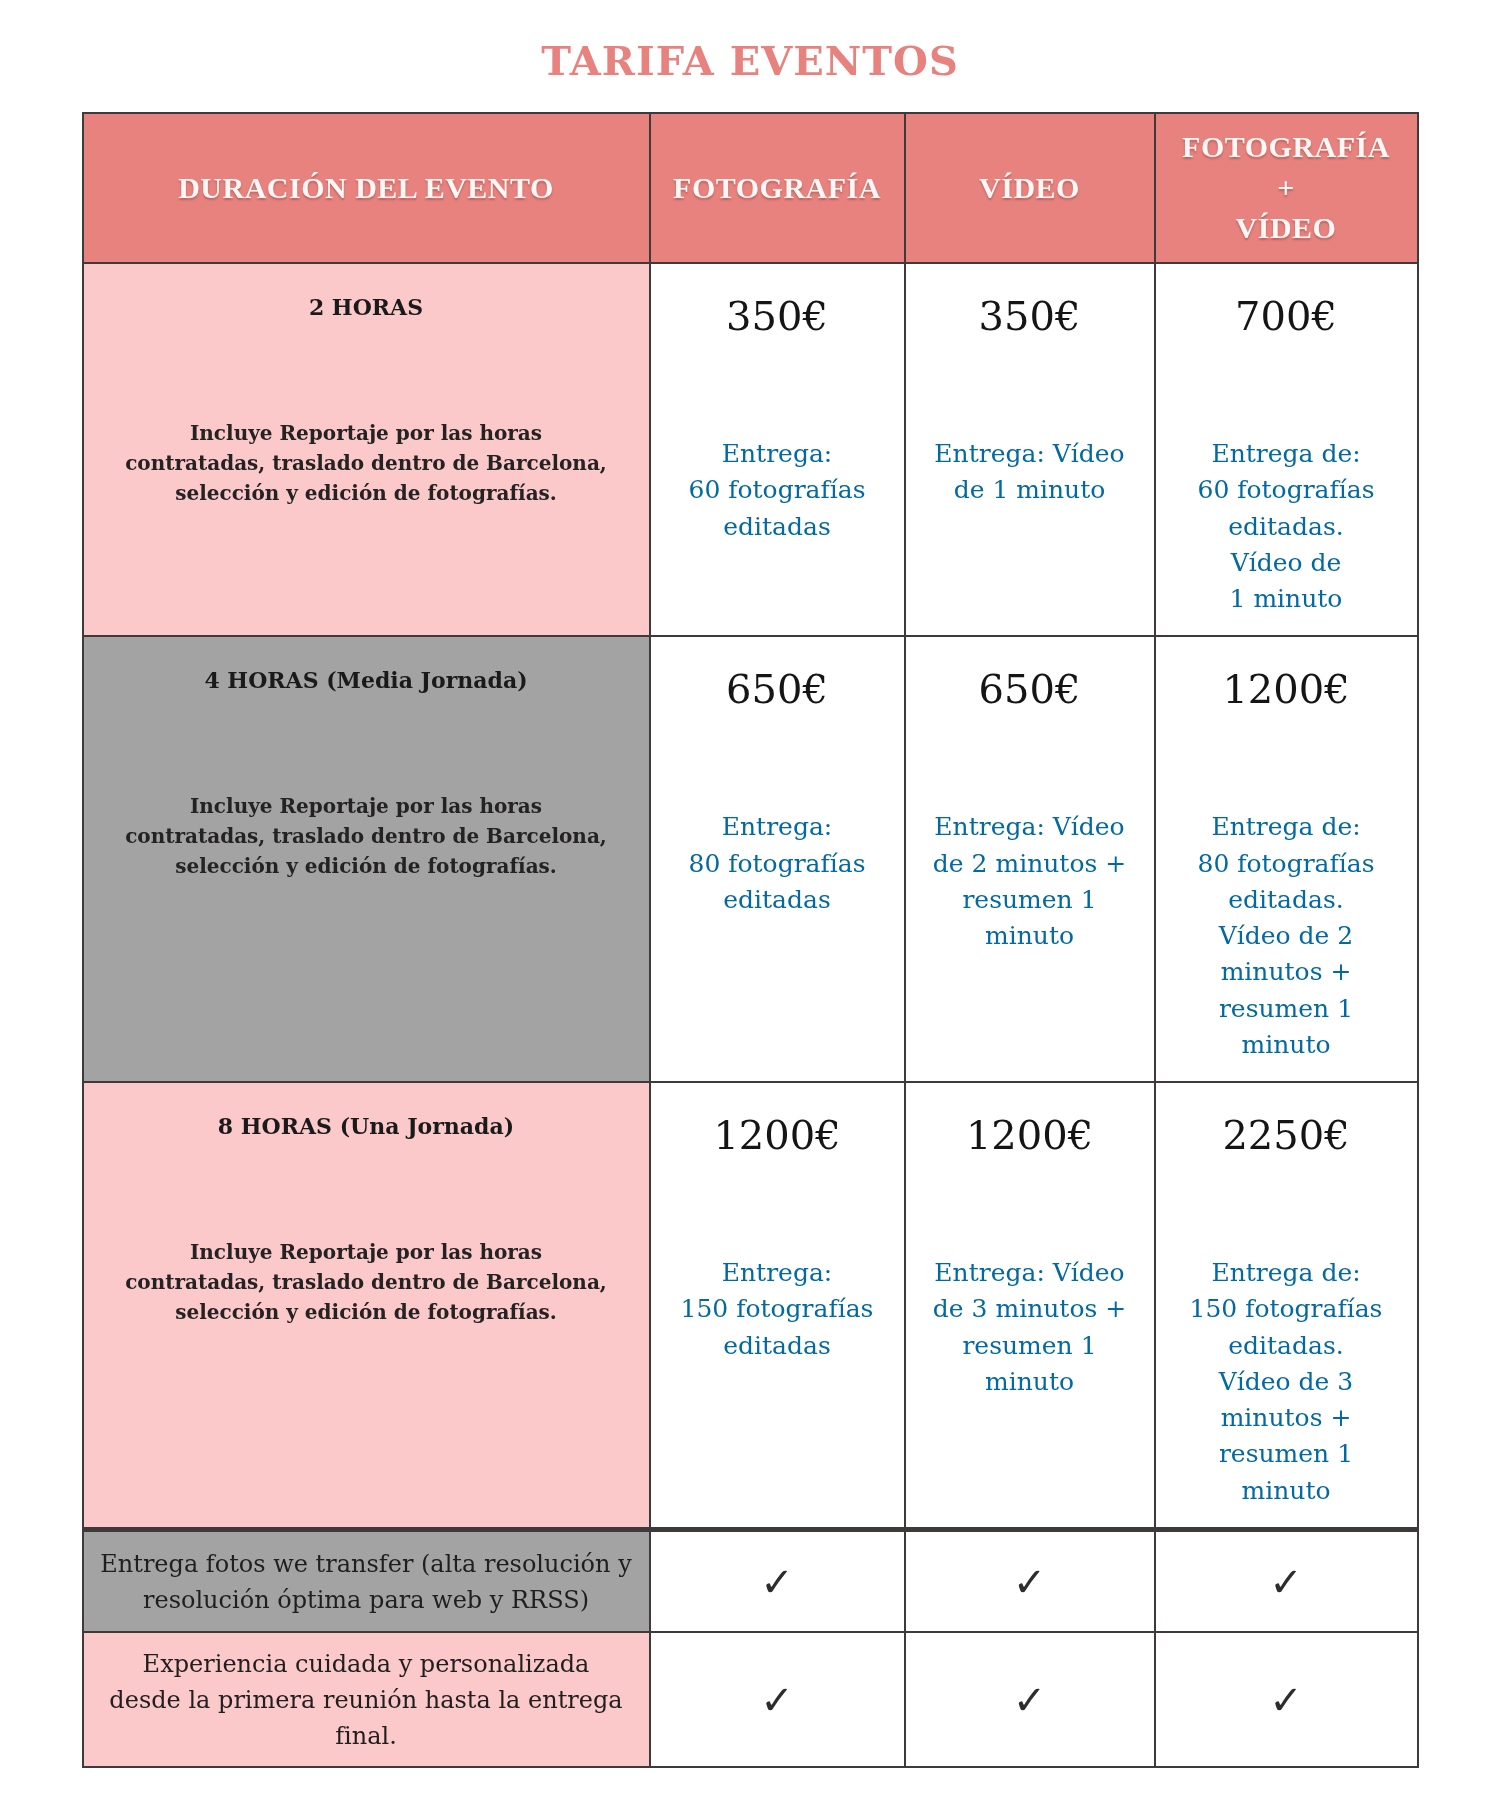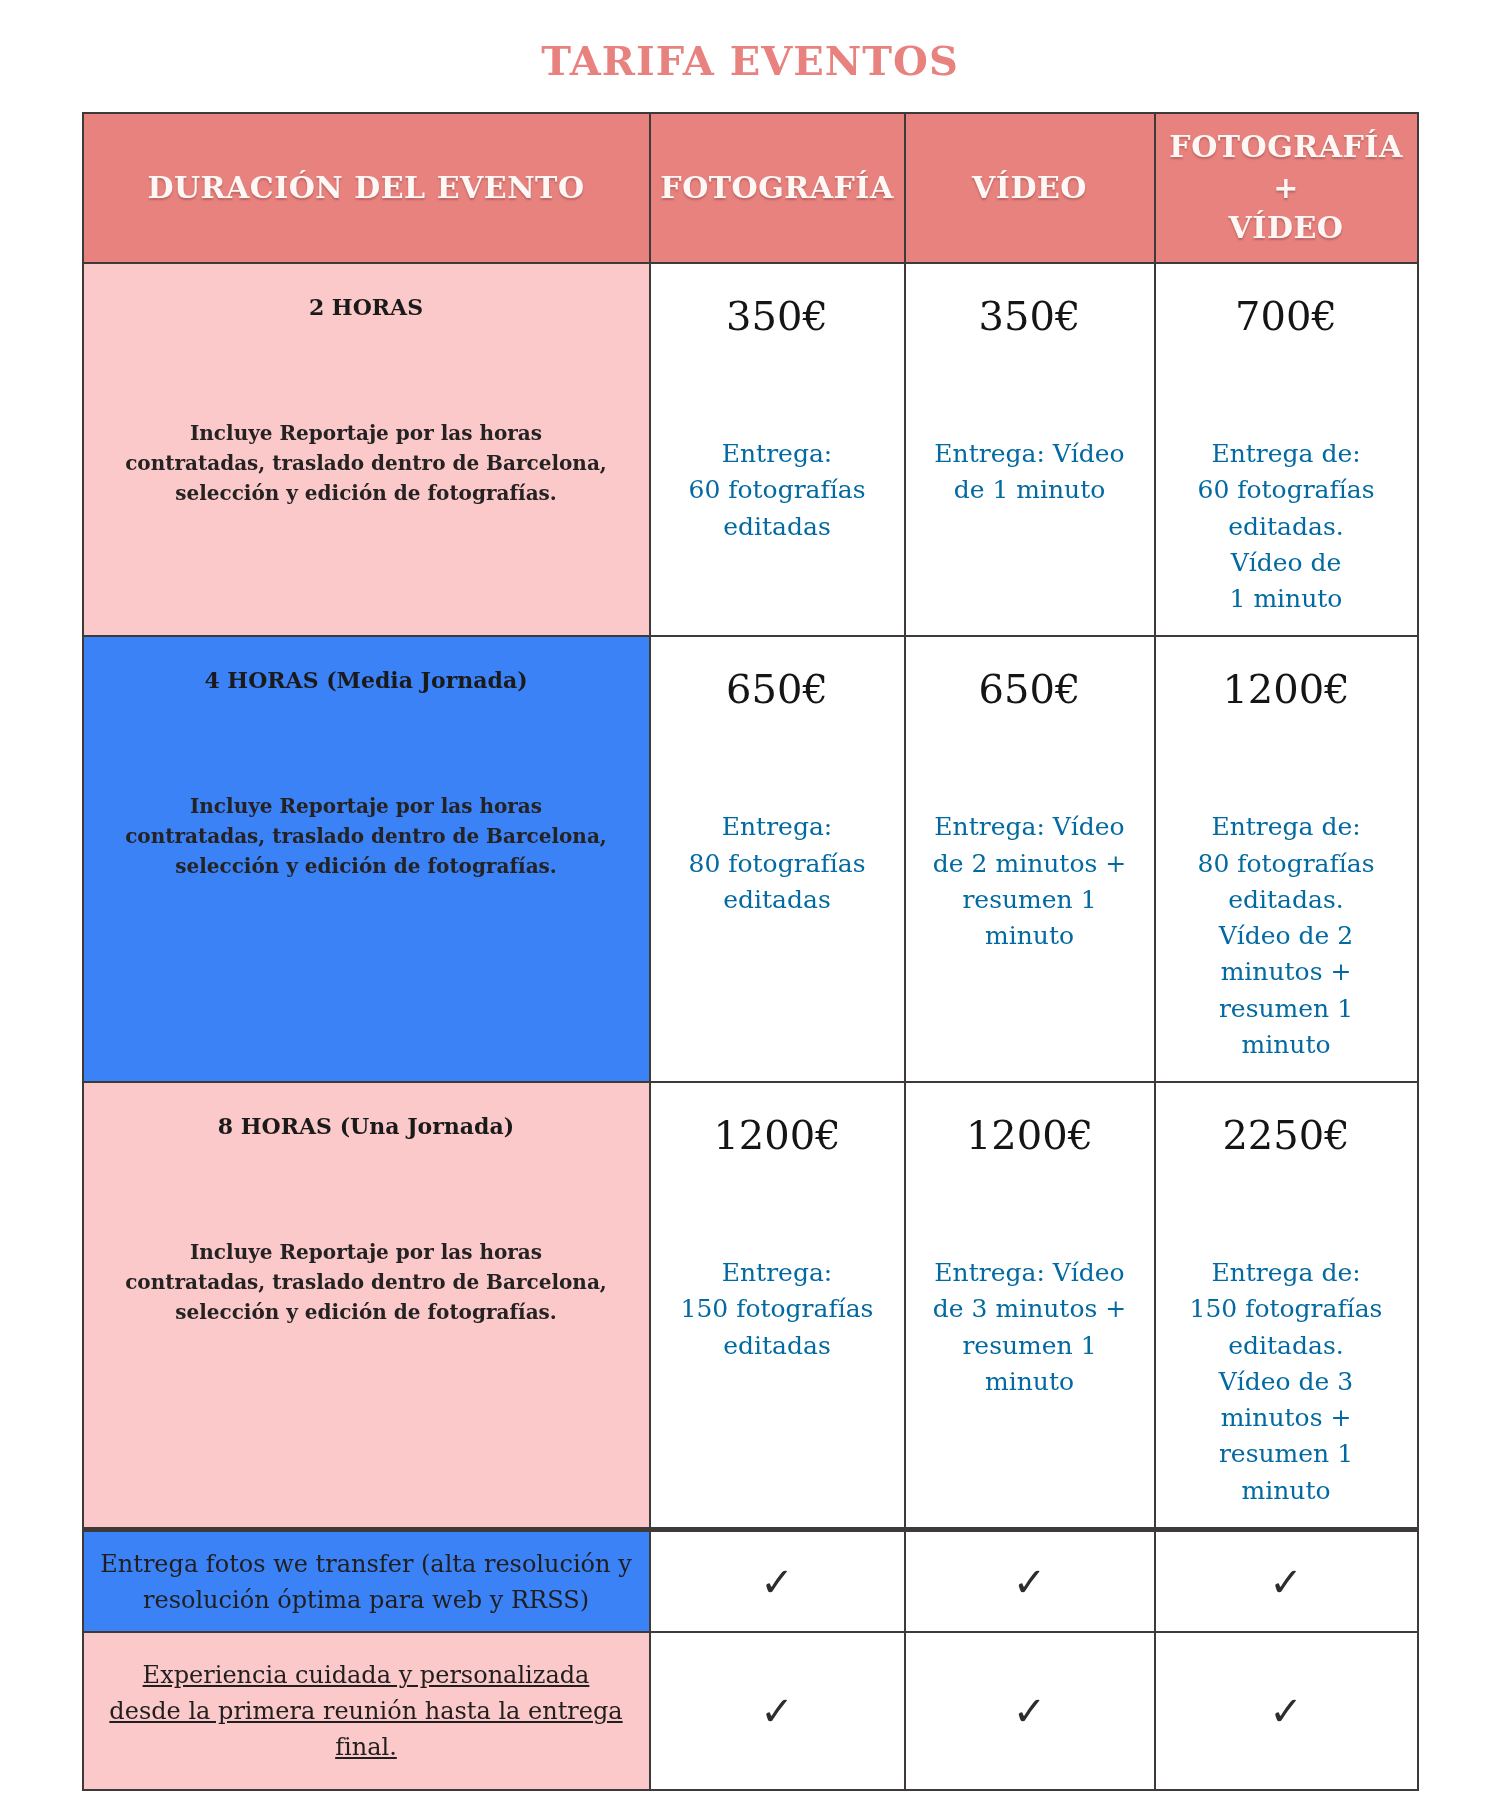--- a/index.html
+++ b/index.html
@@ -51,30 +51,31 @@
     background: #e8827e;
     color: #fdf8f6;
     font-size: 30px;
     font-weight: 700;
     letter-spacing: 0.5px;
     vertical-align: middle;
     white-space: pre-line;
     line-height: 1.35;
     text-shadow: 0 2px 2px rgba(96, 42, 40, 0.35);
     padding: 0 8px;
+    font-family: Liberation Serif, serif;
   }
 
   
   tr.big-row td { vertical-align: top; padding: 30px 12px 18px 12px; }
   tr.row-1 td { height: 342px; }
   tr.row-2 td { height: 423px; }
   tr.row-3 td { height: 427px; }
 
   td.pink-med   { background: #fbc9ca; }
-  td.pink-light { background: #3b82f6; }
+  td.pink-light { background: #a3a3a3; }
   td.offer      { background: #ffffff; }
 
   .row-title {
     font-size: 22px;
     font-weight: 700;
     line-height: 1.25;
     margin-bottom: 96px;
     color: #1b1a1a;
   }
   .row-desc {
@@ -100,21 +101,21 @@
 
   
   tr.feature-row td { vertical-align: middle; }
   tr.feature-row td.flabel {
     font-size: 24px;
     line-height: 1.5;
     white-space: pre-line;
     padding: 10px 10px;
   }
   tr.feature-row-1 td { height: 103px; border-top-width: 5px; }
-  tr.feature-row-2 td { height: 158px; text-decoration: underline; }
+  tr.feature-row-2 td { height: 135px; }
   td.check-cell { background: #ffffff; }
   .check-mark {
     font-size: 40px;
     color: #2e2c2c;
     line-height: 1;
     display: inline-block;
   }
 </style>
 </head>
 <body>

